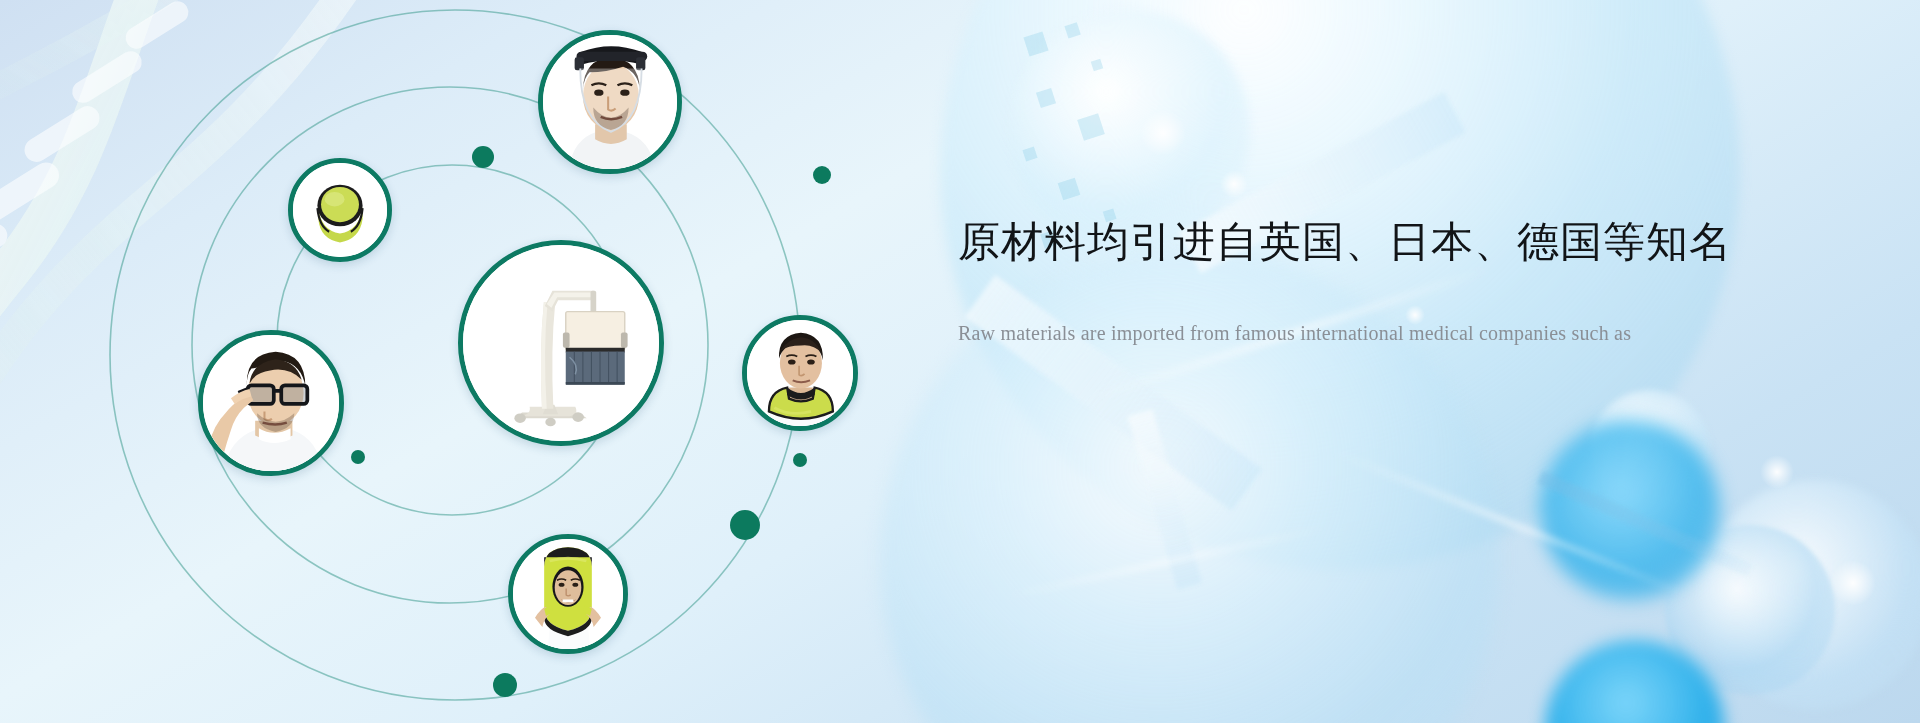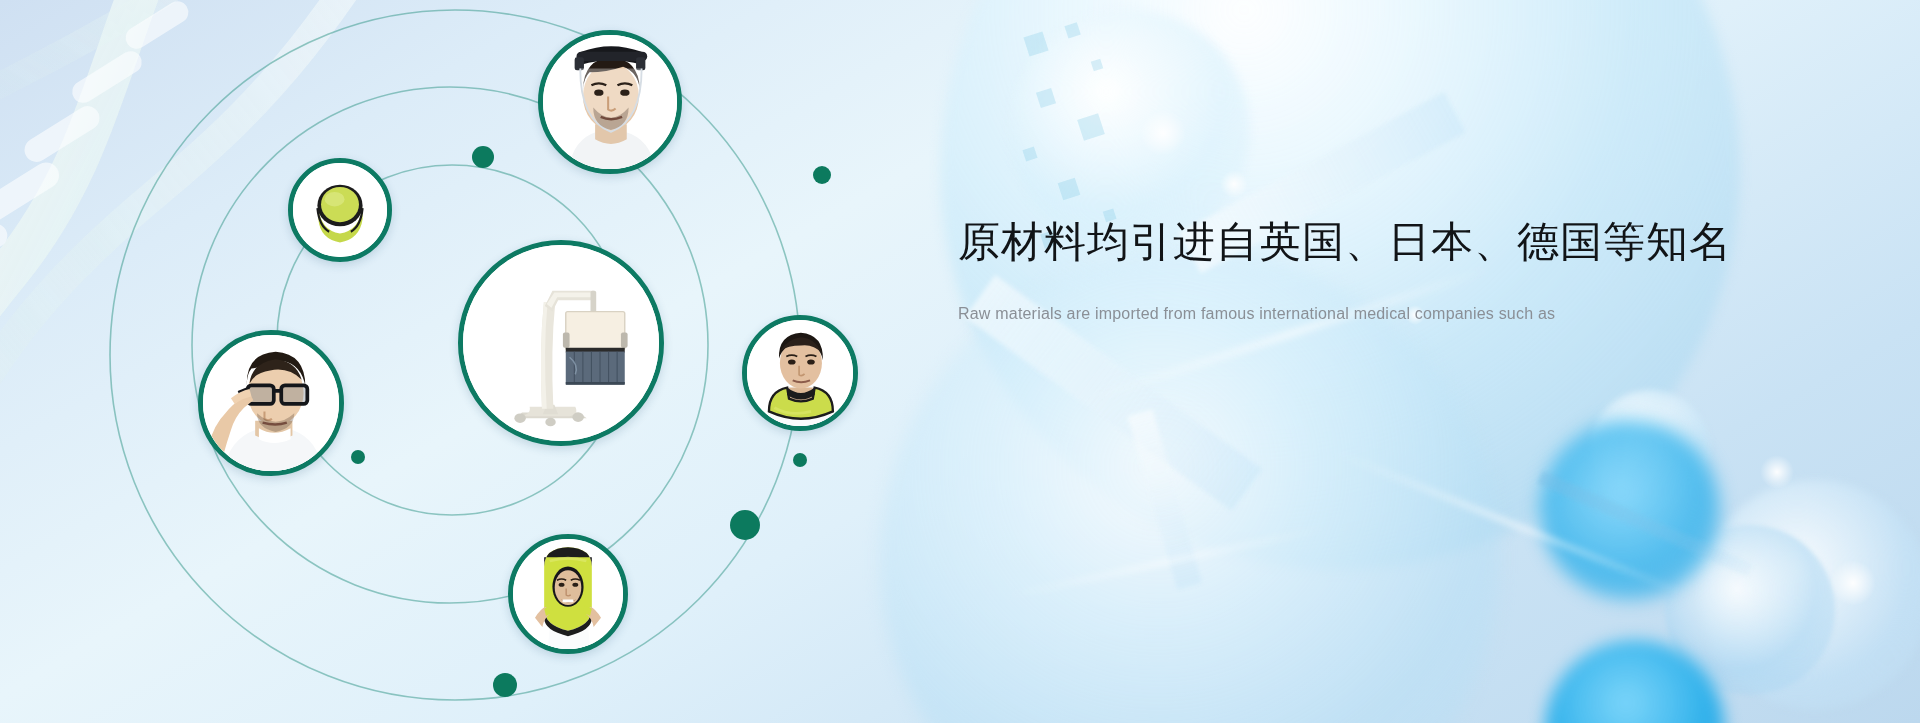--- a/index.html
+++ b/index.html
@@ -93,22 +93,22 @@
   .bubble .art{position:absolute;inset:0;}
 
   
   .copy{position:absolute;right:182px;top:212px;width:780px;text-align:left;}
   .headline{
     color:#111417;font-size:42px;line-height:1.42;letter-spacing:1px;
     font-weight:400;white-space:nowrap;
   }
   .headline .l2{display:block;}
   .subcopy{
-    margin-top:28px;color:#8a8f96;font-family:Liberation Sans, sans-serif;
-    font-size:16px;line-height:1.78;letter-spacing:.2px;
+    margin-top:44px;color:#8a8f96;font-family:Liberation Serif, serif;
+    font-size:20px;line-height:1.78;letter-spacing:.2px;
   }
   .subcopy .s2{display:block;}
 </style>
 </head>
 <body>
 
 <div class="banner">
 
   <div class="bg-layer">
     <div class="blob sphere-main"></div>

